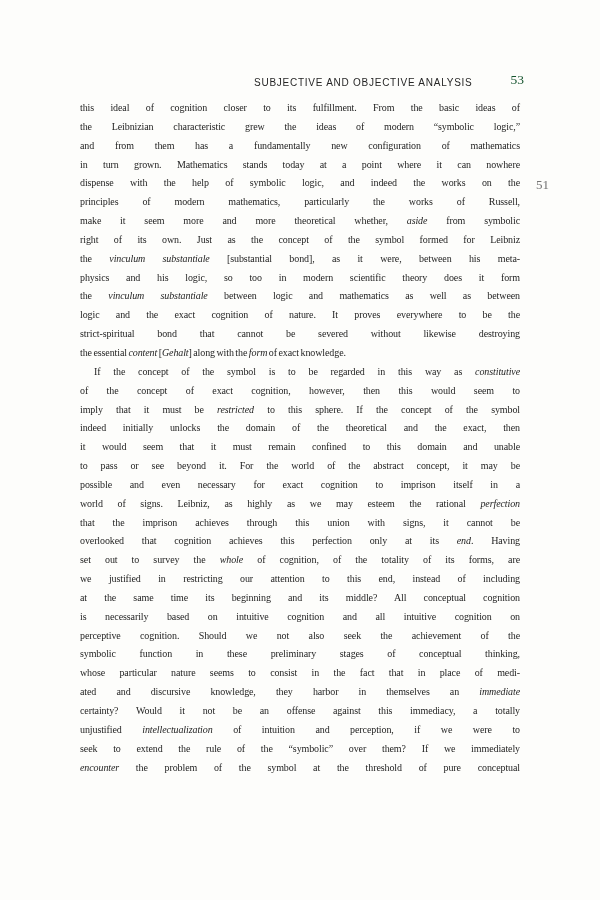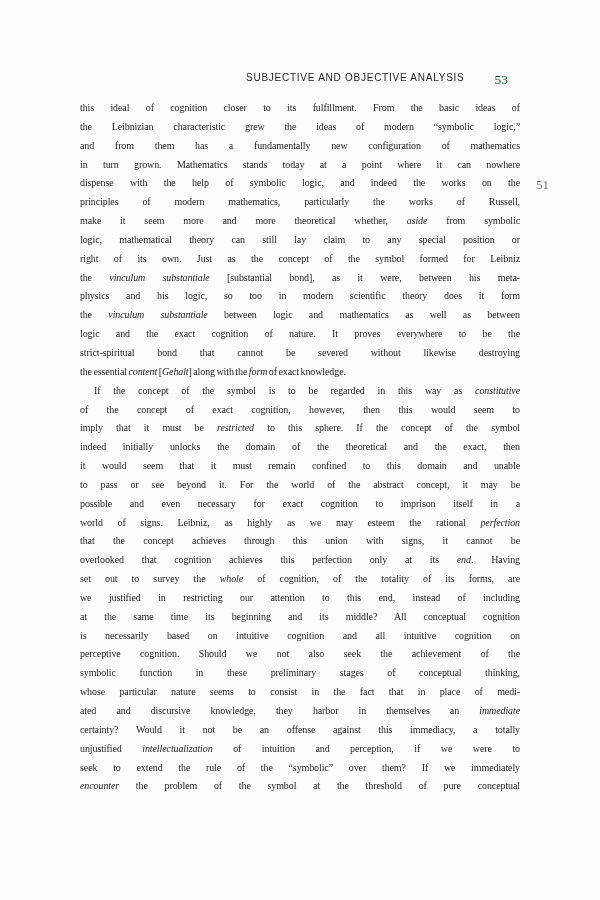--- a/index.html
+++ b/index.html
@@ -12,25 +12,26 @@
     width: 600px;
     height: 900px;
     background: #fdfdfb;
     font-family: "Liberation Serif", serif;
     color: #1e1e1e;
     overflow: hidden;
   }
   .running-head {
     position: absolute;
     top: 72px;
-    left: 68px;
+    left: 84px;
     width: 440px;
     display: flex;
     justify-content: flex-end;
-    align-items: flex-start;
+    align-items: flex-end;
+    gap: 8px;
   }
   .running-title {
     font-family: "Liberation Sans", sans-serif;
     font-size: 10px;
     font-weight: 400;
     letter-spacing: 0.75px;
     color: #262626;
     white-space: nowrap;
   }
   .page-number {
@@ -84,37 +85,36 @@
   <span class="margin-locator">51</span>
 
   <div class="body-text">
       <div class="line"><span>this ideal of cognition closer to its fulfillment. From the basic ideas of</span></div>
       <div class="line"><span>the Leibnizian characteristic grew the ideas of modern “symbolic logic,”</span></div>
       <div class="line"><span>and from them has a fundamentally new configuration of mathematics</span></div>
       <div class="line"><span>in turn grown. Mathematics stands today at a point where it can nowhere</span></div>
       <div class="line"><span>dispense with the help of symbolic logic, and indeed the works on the</span></div>
       <div class="line"><span>principles of modern mathematics, particularly the works of Russell,</span></div>
       <div class="line"><span>make it seem more and more theoretical whether, </span><em>aside</em><span> from symbolic</span></div>
-      <div class="line"><span>logic, mathematical theory can still lay claim to any special position or</span></div>
       <div class="line"><span>right of its own. Just as the concept of the symbol formed for Leibniz</span></div>
       <div class="line"><span>the </span><em>vinculum substantiale</em><span> [substantial bond], as it were, between his meta-</span></div>
       <div class="line"><span>physics and his logic, so too in modern scientific theory does it form</span></div>
       <div class="line"><span>the </span><em>vinculum substantiale</em><span> between logic and mathematics as well as between</span></div>
       <div class="line"><span>logic and the exact cognition of nature. It proves everywhere to be the</span></div>
       <div class="line"><span>strict-spiritual bond that cannot be severed without likewise destroying</span></div>
       <div class="line para-end"><span>the essential </span><em>content</em><span> [</span><em>Gehalt</em><span>] along with the </span><em>form</em><span> of exact knowledge.</span></div>
       <div class="line indent"><span>If the concept of the symbol is to be regarded in this way as </span><em>constitutive</em></div>
       <div class="line"><span>of the concept of exact cognition, however, then this would seem to</span></div>
       <div class="line"><span>imply that it must be </span><em>restricted</em><span> to this sphere. If the concept of the symbol</span></div>
       <div class="line"><span>indeed initially unlocks the domain of the theoretical and the exact, then</span></div>
       <div class="line"><span>it would seem that it must remain confined to this domain and unable</span></div>
       <div class="line"><span>to pass or see beyond it. For the world of the abstract concept, it may be</span></div>
       <div class="line"><span>possible and even necessary for exact cognition to imprison itself in a</span></div>
       <div class="line"><span>world of signs. Leibniz, as highly as we may esteem the rational </span><em>perfection</em></div>
-      <div class="line"><span>that the concept achieves through this union with signs, it cannot be</span></div>
+      <div class="line"><span>that the imprison achieves through this union with signs, it cannot be</span></div>
       <div class="line"><span>overlooked that cognition achieves this perfection only at its </span><em>end</em><span>. Having</span></div>
       <div class="line"><span>set out to survey the </span><em>whole</em><span> of cognition, of the totality of its forms, are</span></div>
       <div class="line"><span>we justified in restricting our attention to this end, instead of including</span></div>
       <div class="line"><span>at the same time its beginning and its middle? All conceptual cognition</span></div>
       <div class="line"><span>is necessarily based on intuitive cognition and all intuitive cognition on</span></div>
       <div class="line"><span>perceptive cognition. Should we not also seek the achievement of the</span></div>
       <div class="line"><span>symbolic function in these preliminary stages of conceptual thinking,</span></div>
       <div class="line"><span>whose particular nature seems to consist in the fact that in place of medi-</span></div>
       <div class="line"><span>ated and discursive knowledge, they harbor in themselves an </span><em>immediate</em></div>
       <div class="line"><span>certainty? Would it not be an offense against this immediacy, a totally</span></div>

